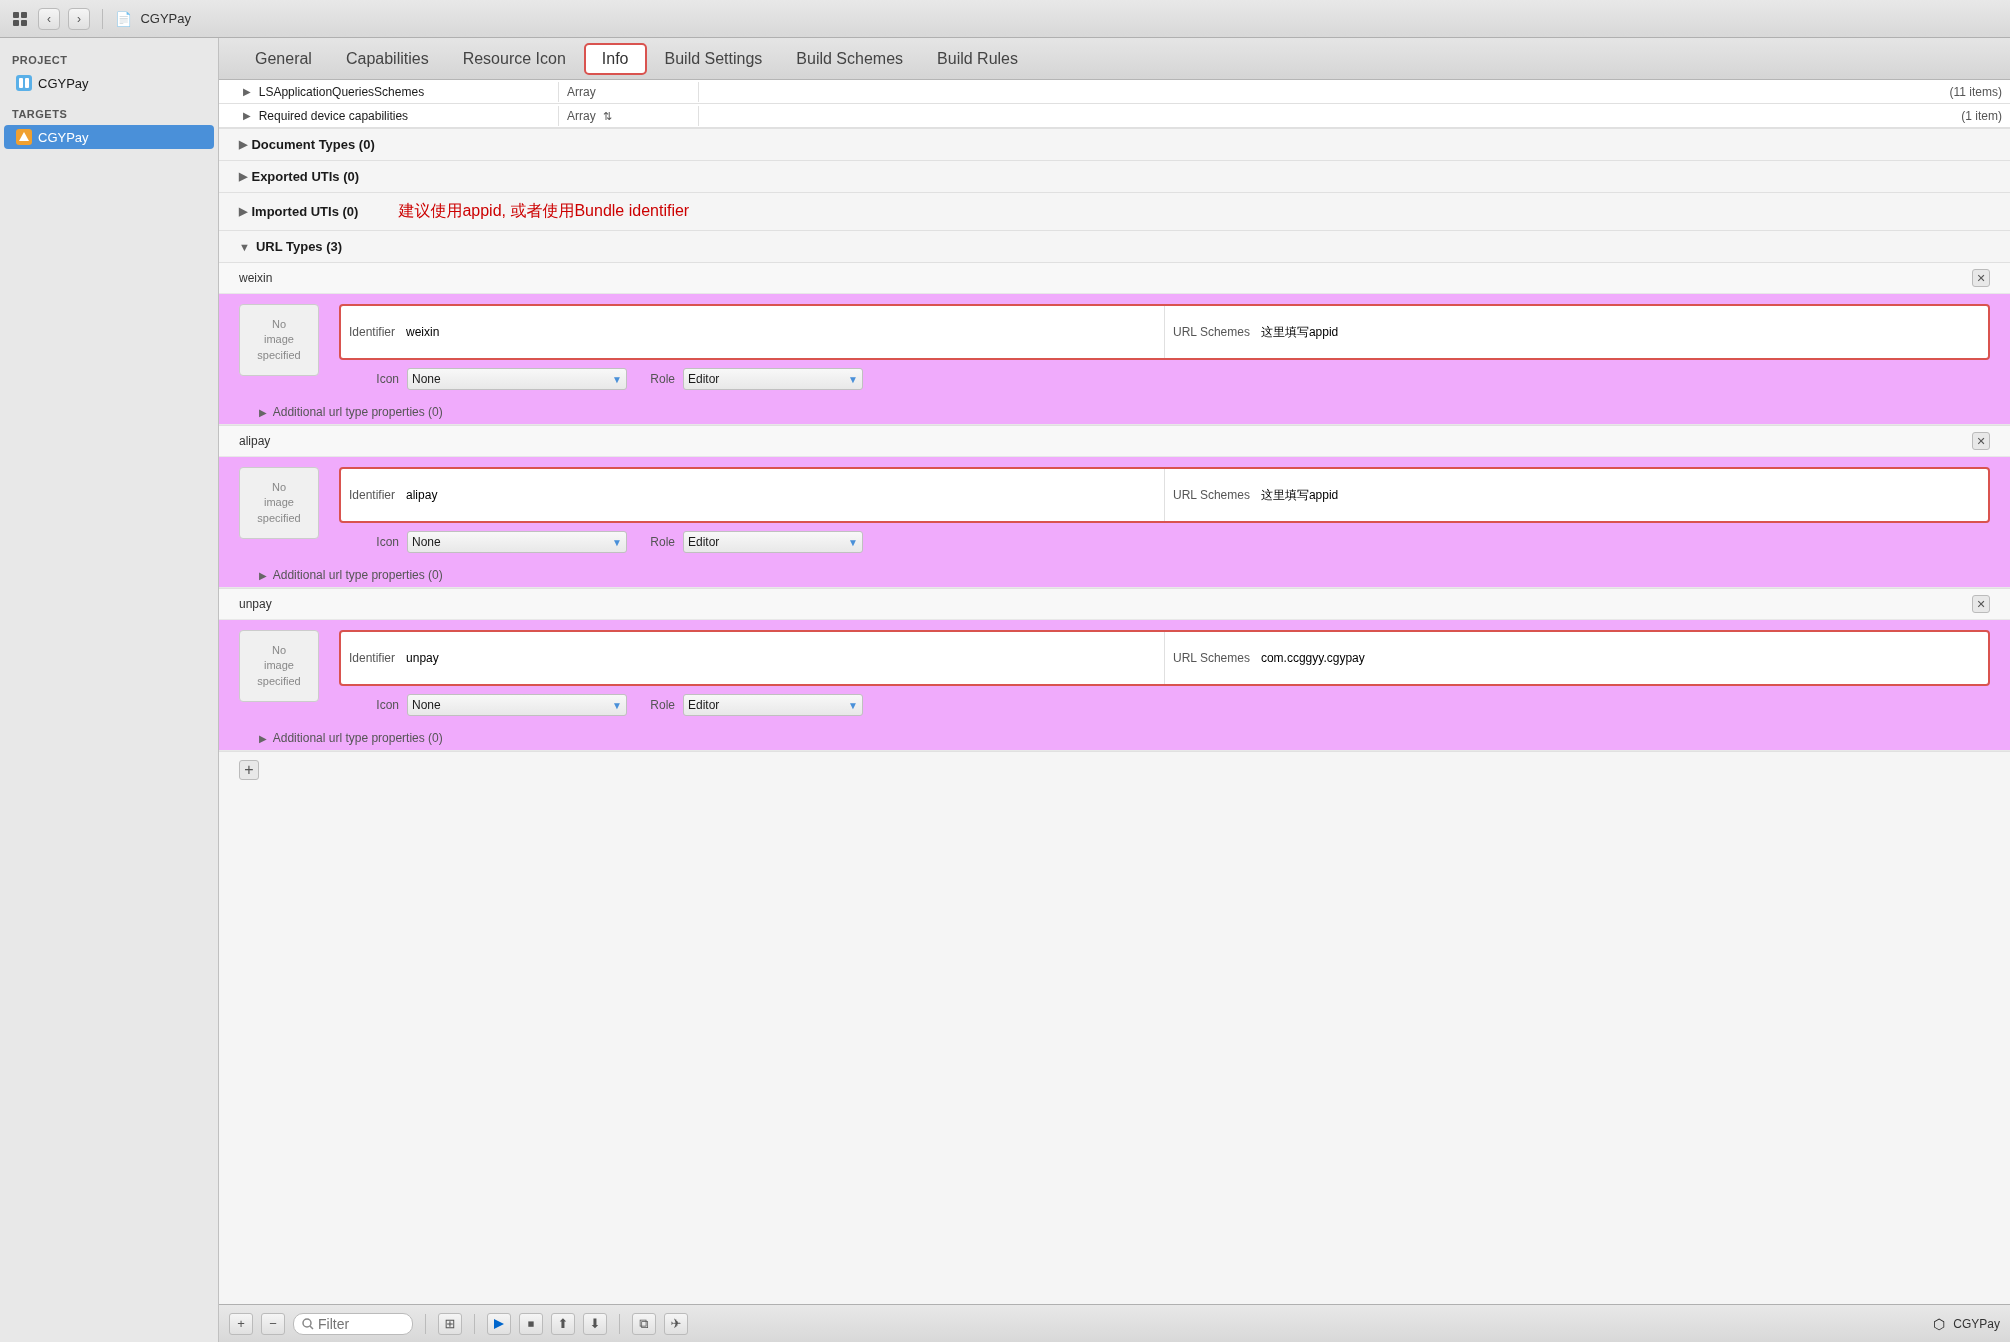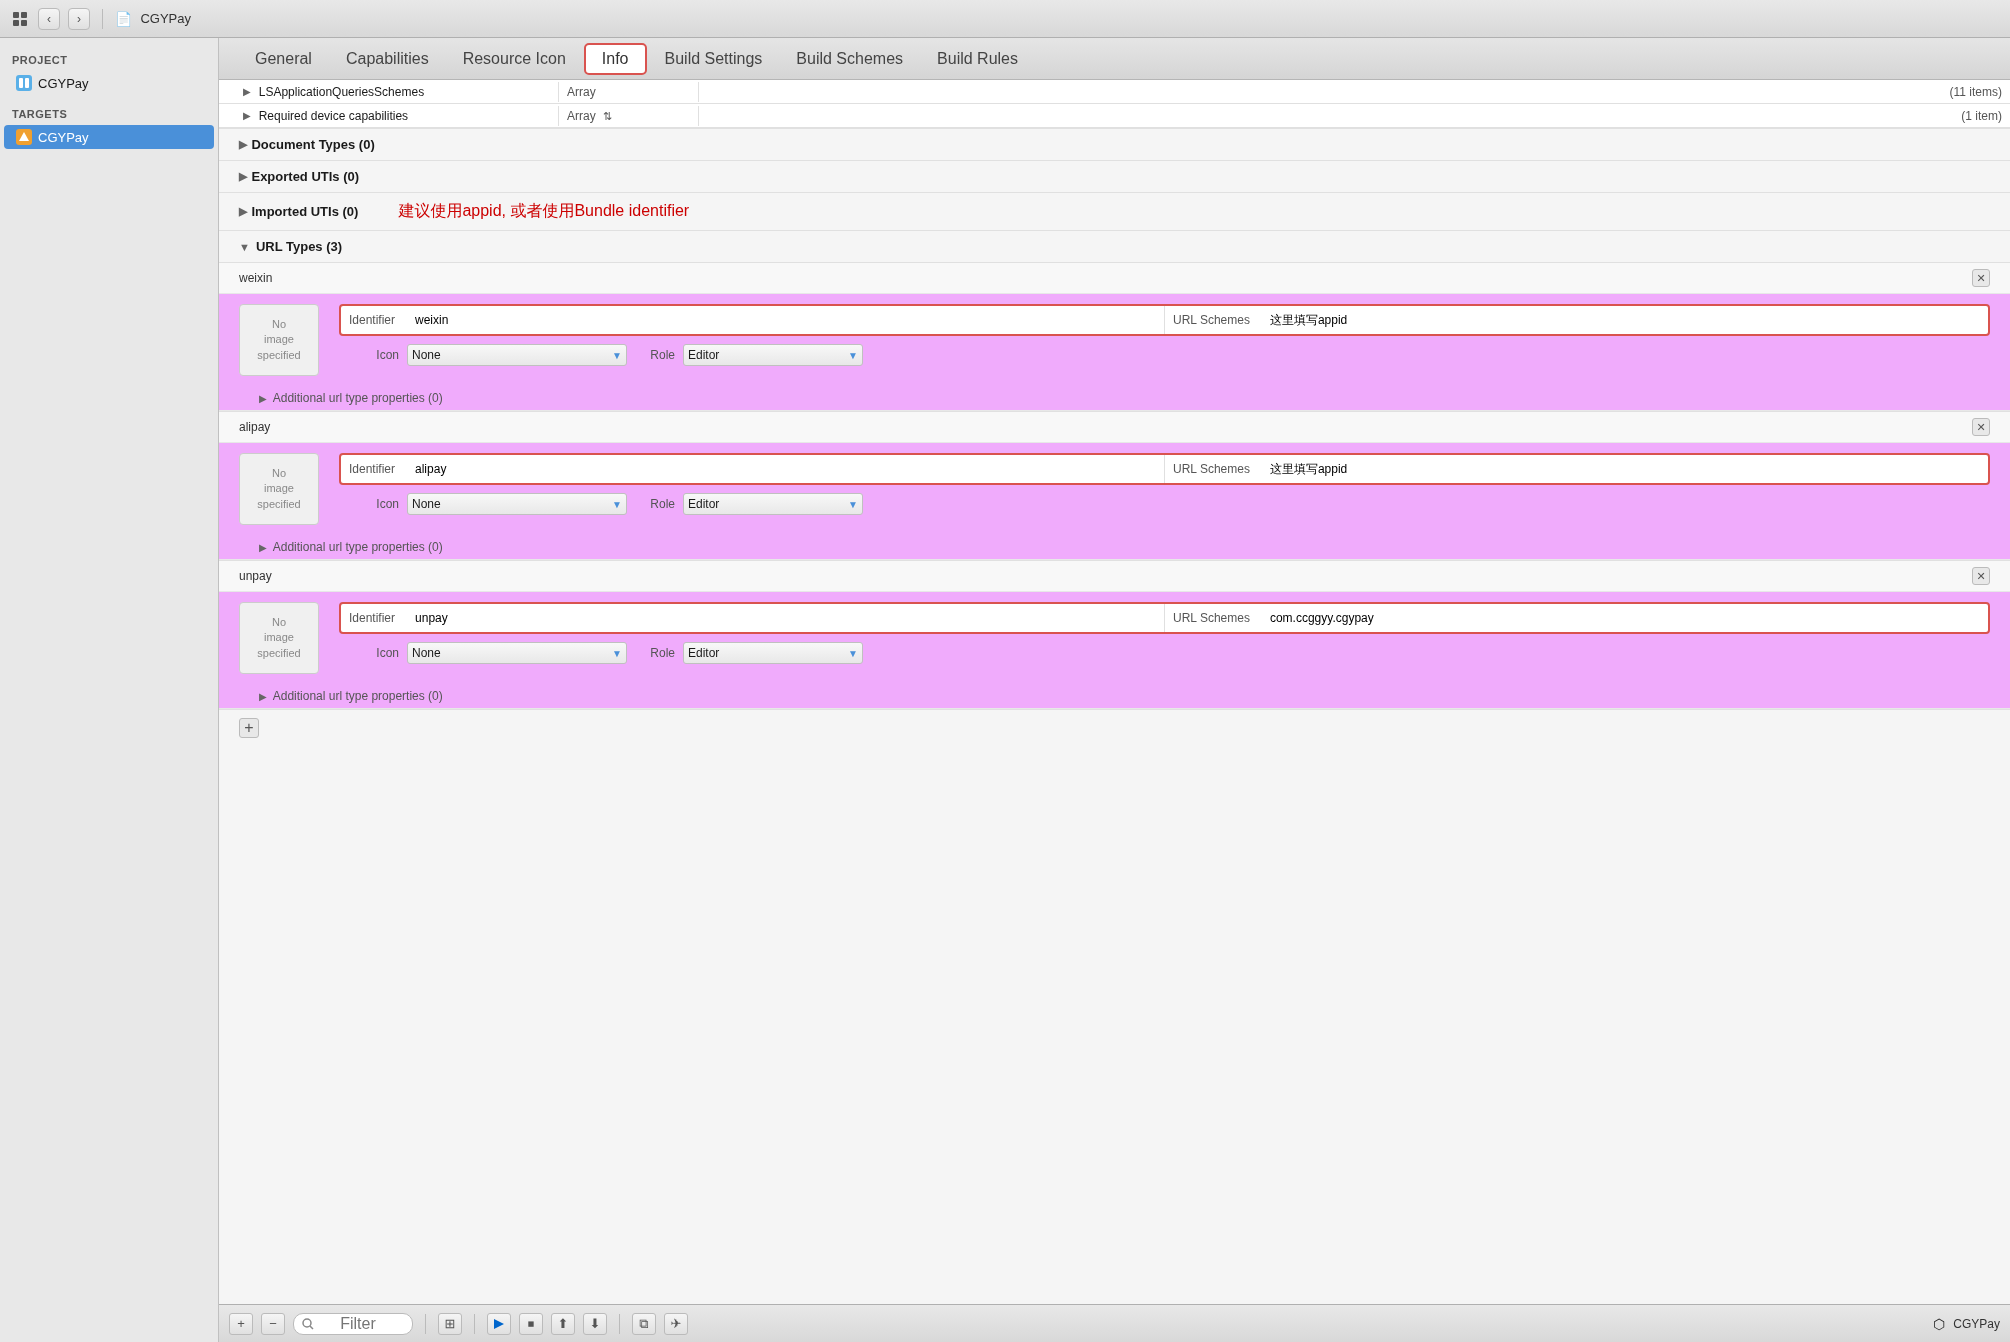--- a/index.html
+++ b/index.html
@@ -318,40 +318,40 @@
       display: flex;
       align-items: center;
       border: 1px solid #bbb;
       border-radius: 10px;
       background: white;
       padding: 0 8px;
       gap: 4px;
       width: 120px;
       height: 22px;
     }
-    .filter-box input { border: none; outline: none; font-size: 16px; width: 80px; background: transparent; text-align: center; }
+    .filter-box input { border: none; outline: none; font-size: 14px; width: 80px; background: transparent; }
     .bt-spacer { flex: 1; }
     .scheme-label { font-size: 12px; color: #333; }
 
     .full-highlighted-row {
       display: flex;
       align-items: center;
       gap: 0;
       border: 2px solid #d9534f;
       border-radius: 4px;
       background: white;
       overflow: hidden;
       flex: 1;
     }
     .half-input {
       flex: 1;
       display: flex;
       align-items: center;
-      gap: 20px;
-      padding: 4px 8px;
+      gap: 11px;
+      padding: 16px 8px;
       border-right: 1px solid #e0e0e0;
     }
     .half-input:last-child { border-right: none; }
     .half-label { font-size: 12px; color: #555; flex-shrink: 0; }
     .half-field {
       flex: 1;
       border: none;
       outline: none;
       font-size: 12px;
       background: transparent;

